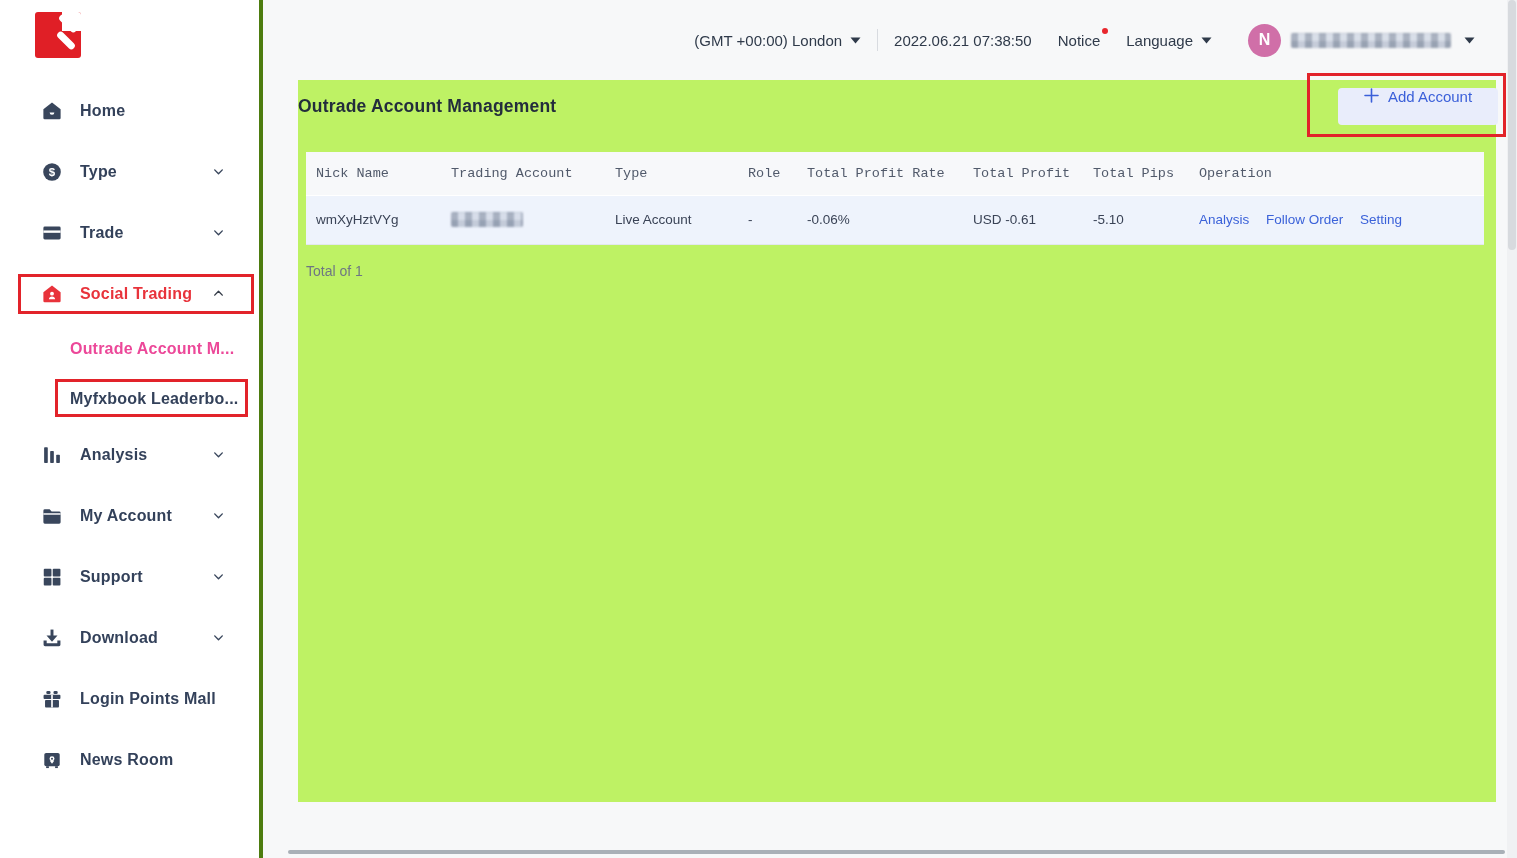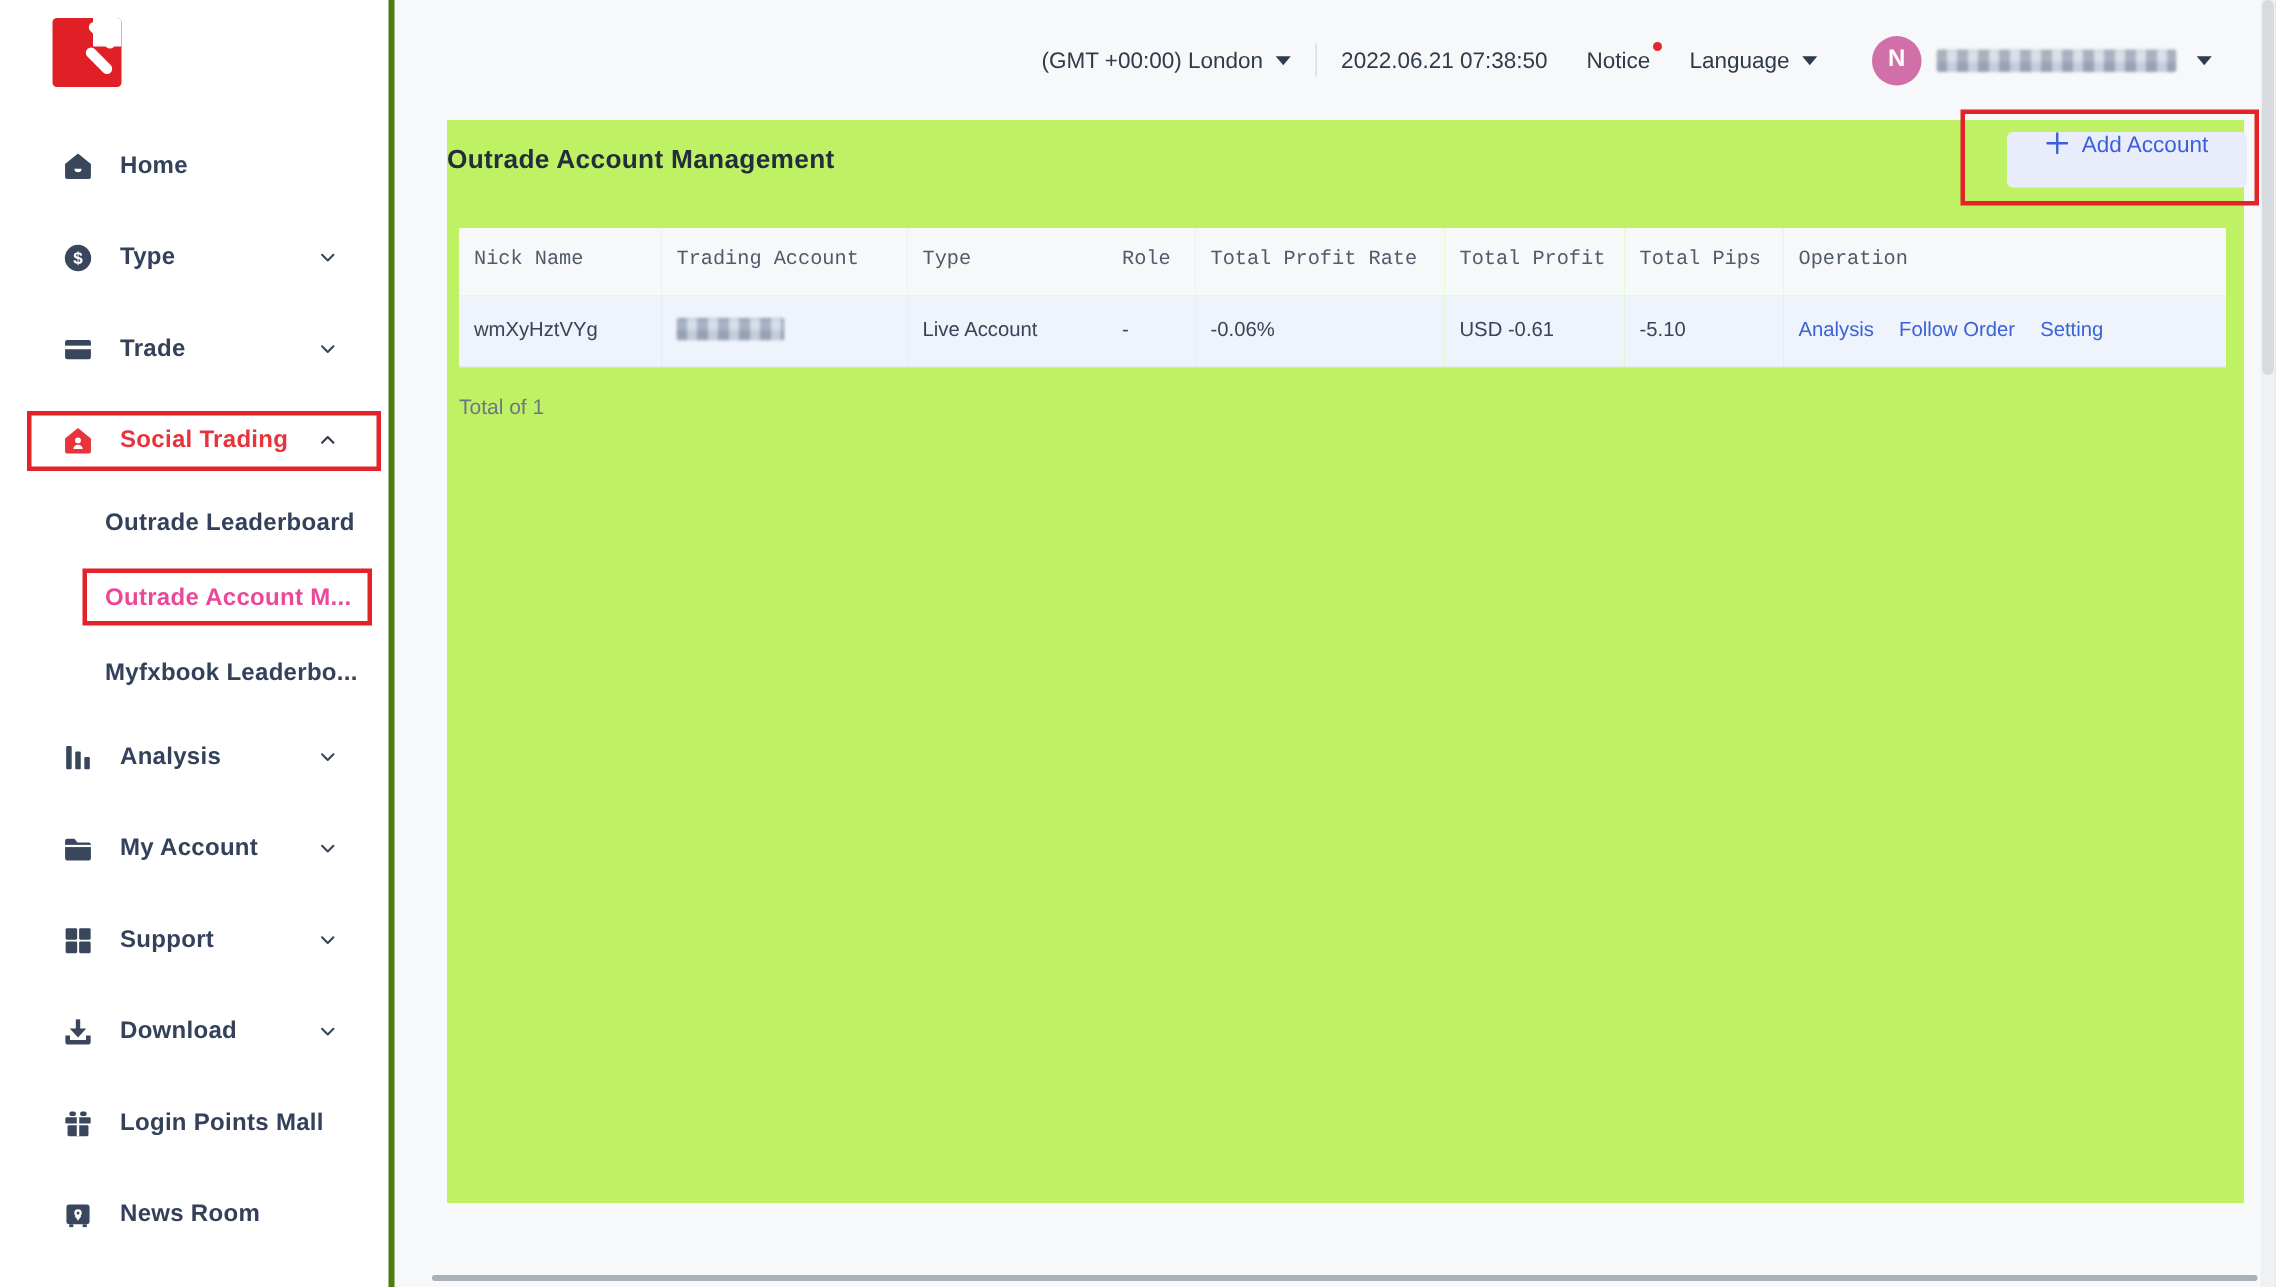--- a/index.html
+++ b/index.html
@@ -134,23 +134,20 @@
             </svg>
         </span>
         <span class="lbl">Social Trading</span>
         <span class="chev">
           <svg width="13" height="13" viewBox="0 0 24 24">
               <polyline points="5,15 12,8 19,15" fill="none" stroke="#333b47" stroke-width="2.6" stroke-linecap="round" stroke-linejoin="round"></polyline>
             </svg>
         </span>
       </div>
 
-      <div class="nav-item nav-sub">
-        <span class="lbl">Outrade Leaderboard</span>
-      </div>
 
       <div class="nav-item nav-sub active">
         <span class="lbl">Outrade Account M...</span>
       </div>
 
       <div class="nav-item nav-sub">
         <span class="lbl">Myfxbook Leaderbo...</span>
       </div>
 
       <div class="nav-item">

